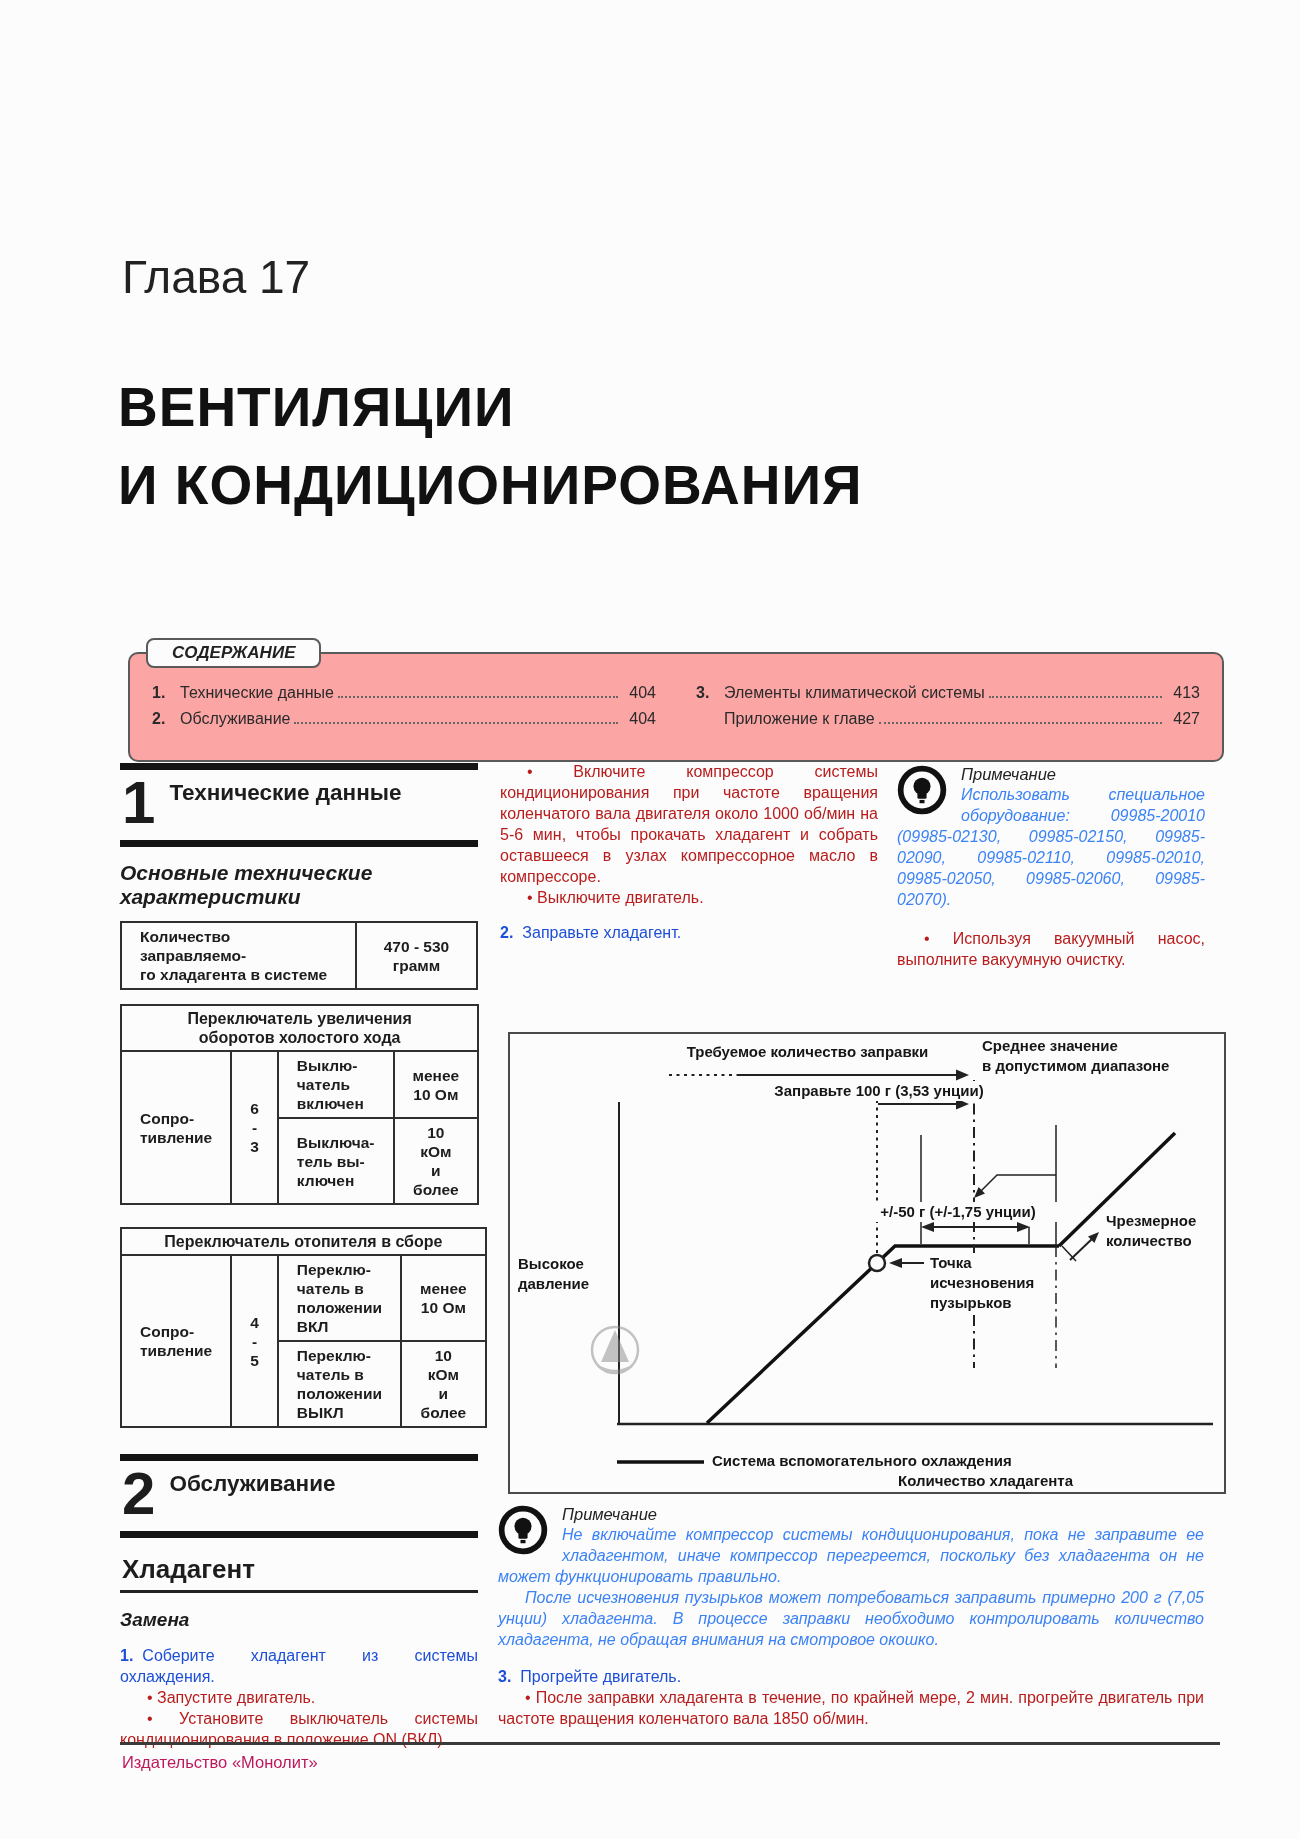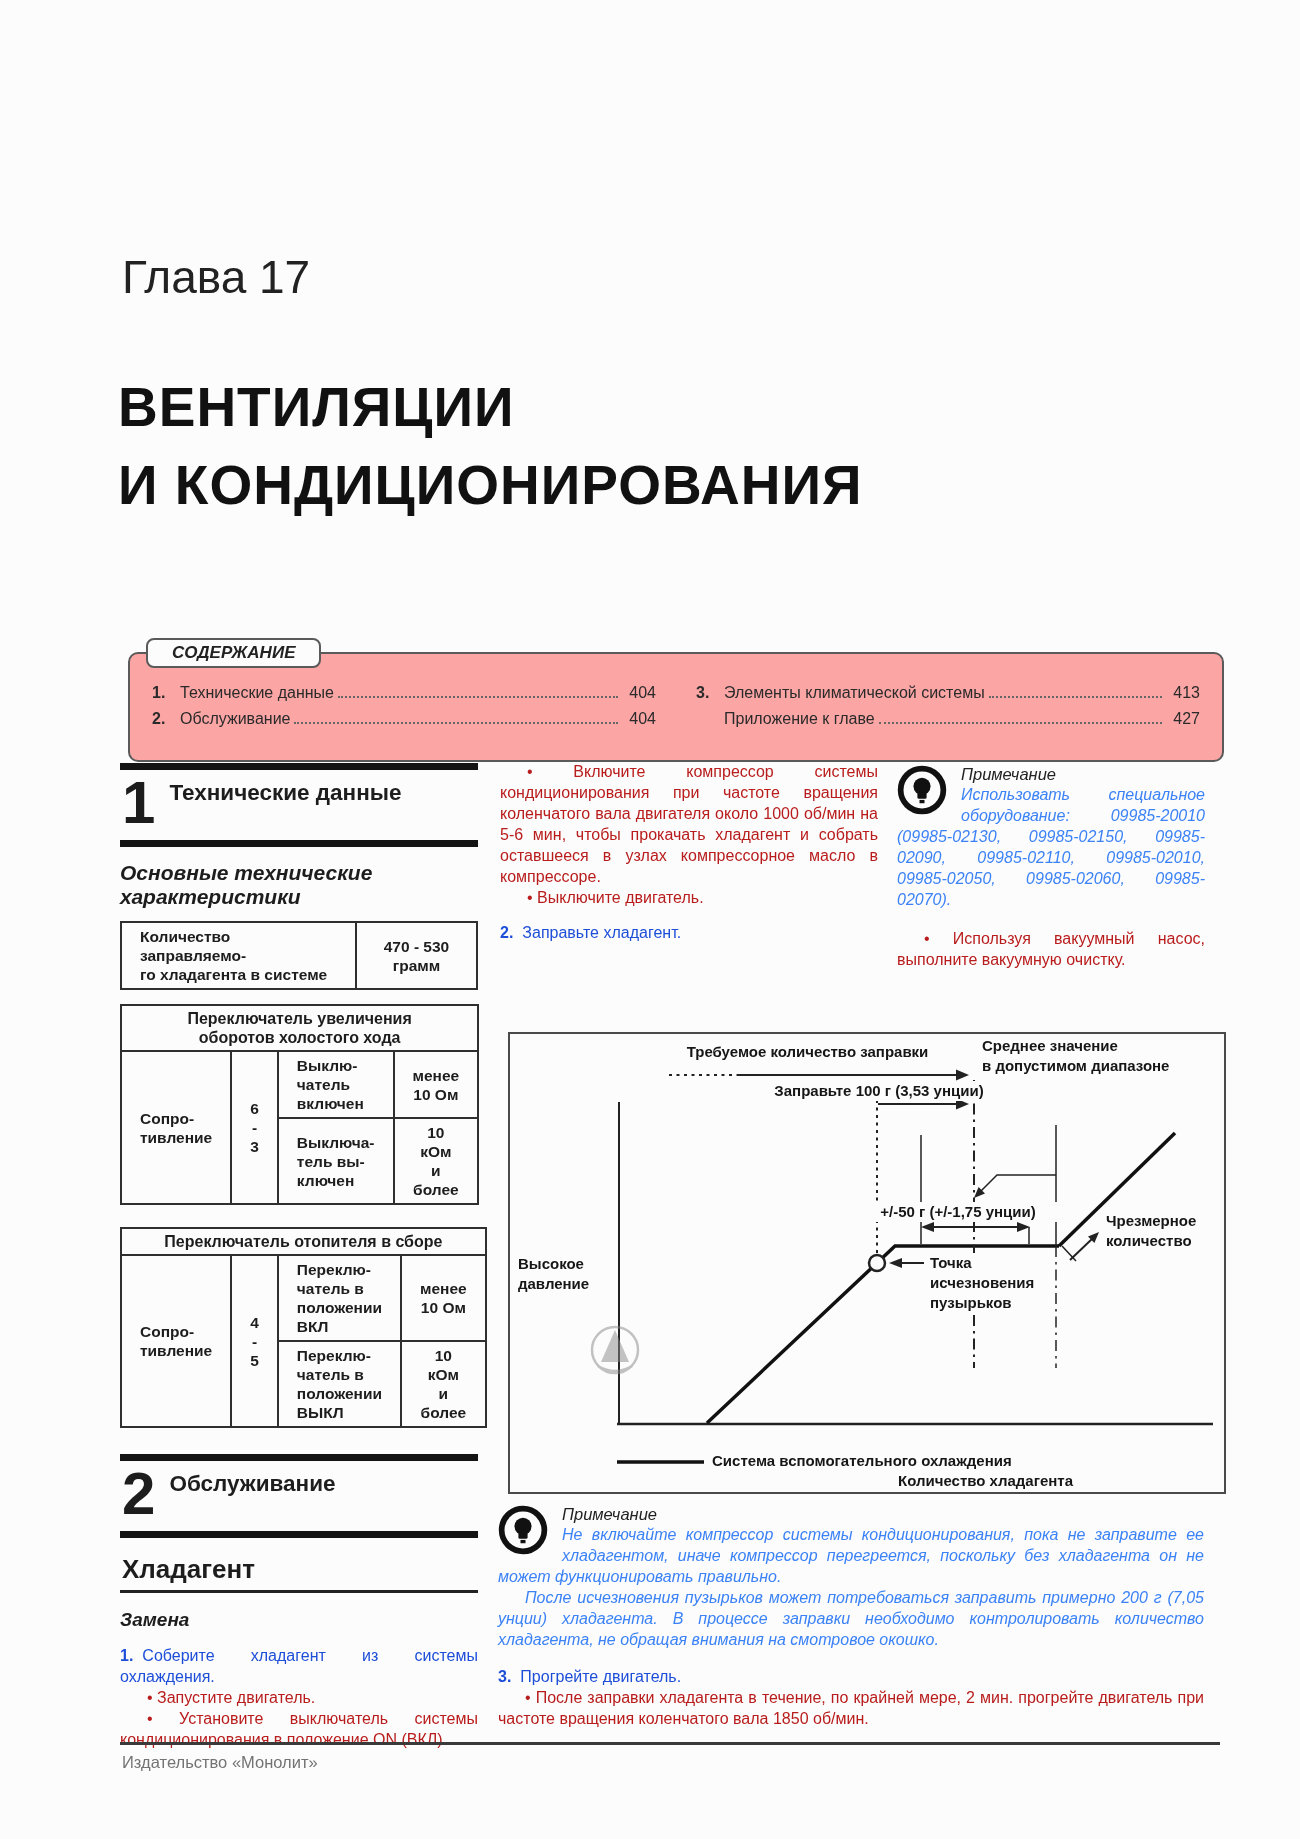--- a/index.html
+++ b/index.html
@@ -71,21 +71,21 @@
   .diagram { position:absolute; left:508px; top:1032px; width:714px; height:458px;
              border:2px solid #4a4a4a; background:#fcfcfc; }
   .diagram svg.geo { position:absolute; left:0; top:0; }
   .dlabel { position:absolute; font-size:15px; font-weight:700; line-height:20px; color:#161616; }
   .dbg { background:#fcfcfc; }
   .ctr { text-align:center; }
 
   
   .bottom-note { position:absolute; left:498px; top:1503px; width:706px; }
   .footer-rule { position:absolute; left:120px; top:1742px; width:1100px; height:3px; background:#3a3a3a; }
-  .footer { position:absolute; left:122px; top:1753px; font-size:16.5px; color:#737373; }
+  .footer { position:absolute; left:122px; top:1753px; font-size:16.5px; color:#be185d; }
 </style>
 </head>
 <body>
 
 <div class="page">
 
   <div class="chapter">Глава 17</div>
   <div class="main-title">
     <div>ВЕНТИЛЯЦИИ</div>
     <div>И КОНДИЦИОНИРОВАНИЯ</div>

